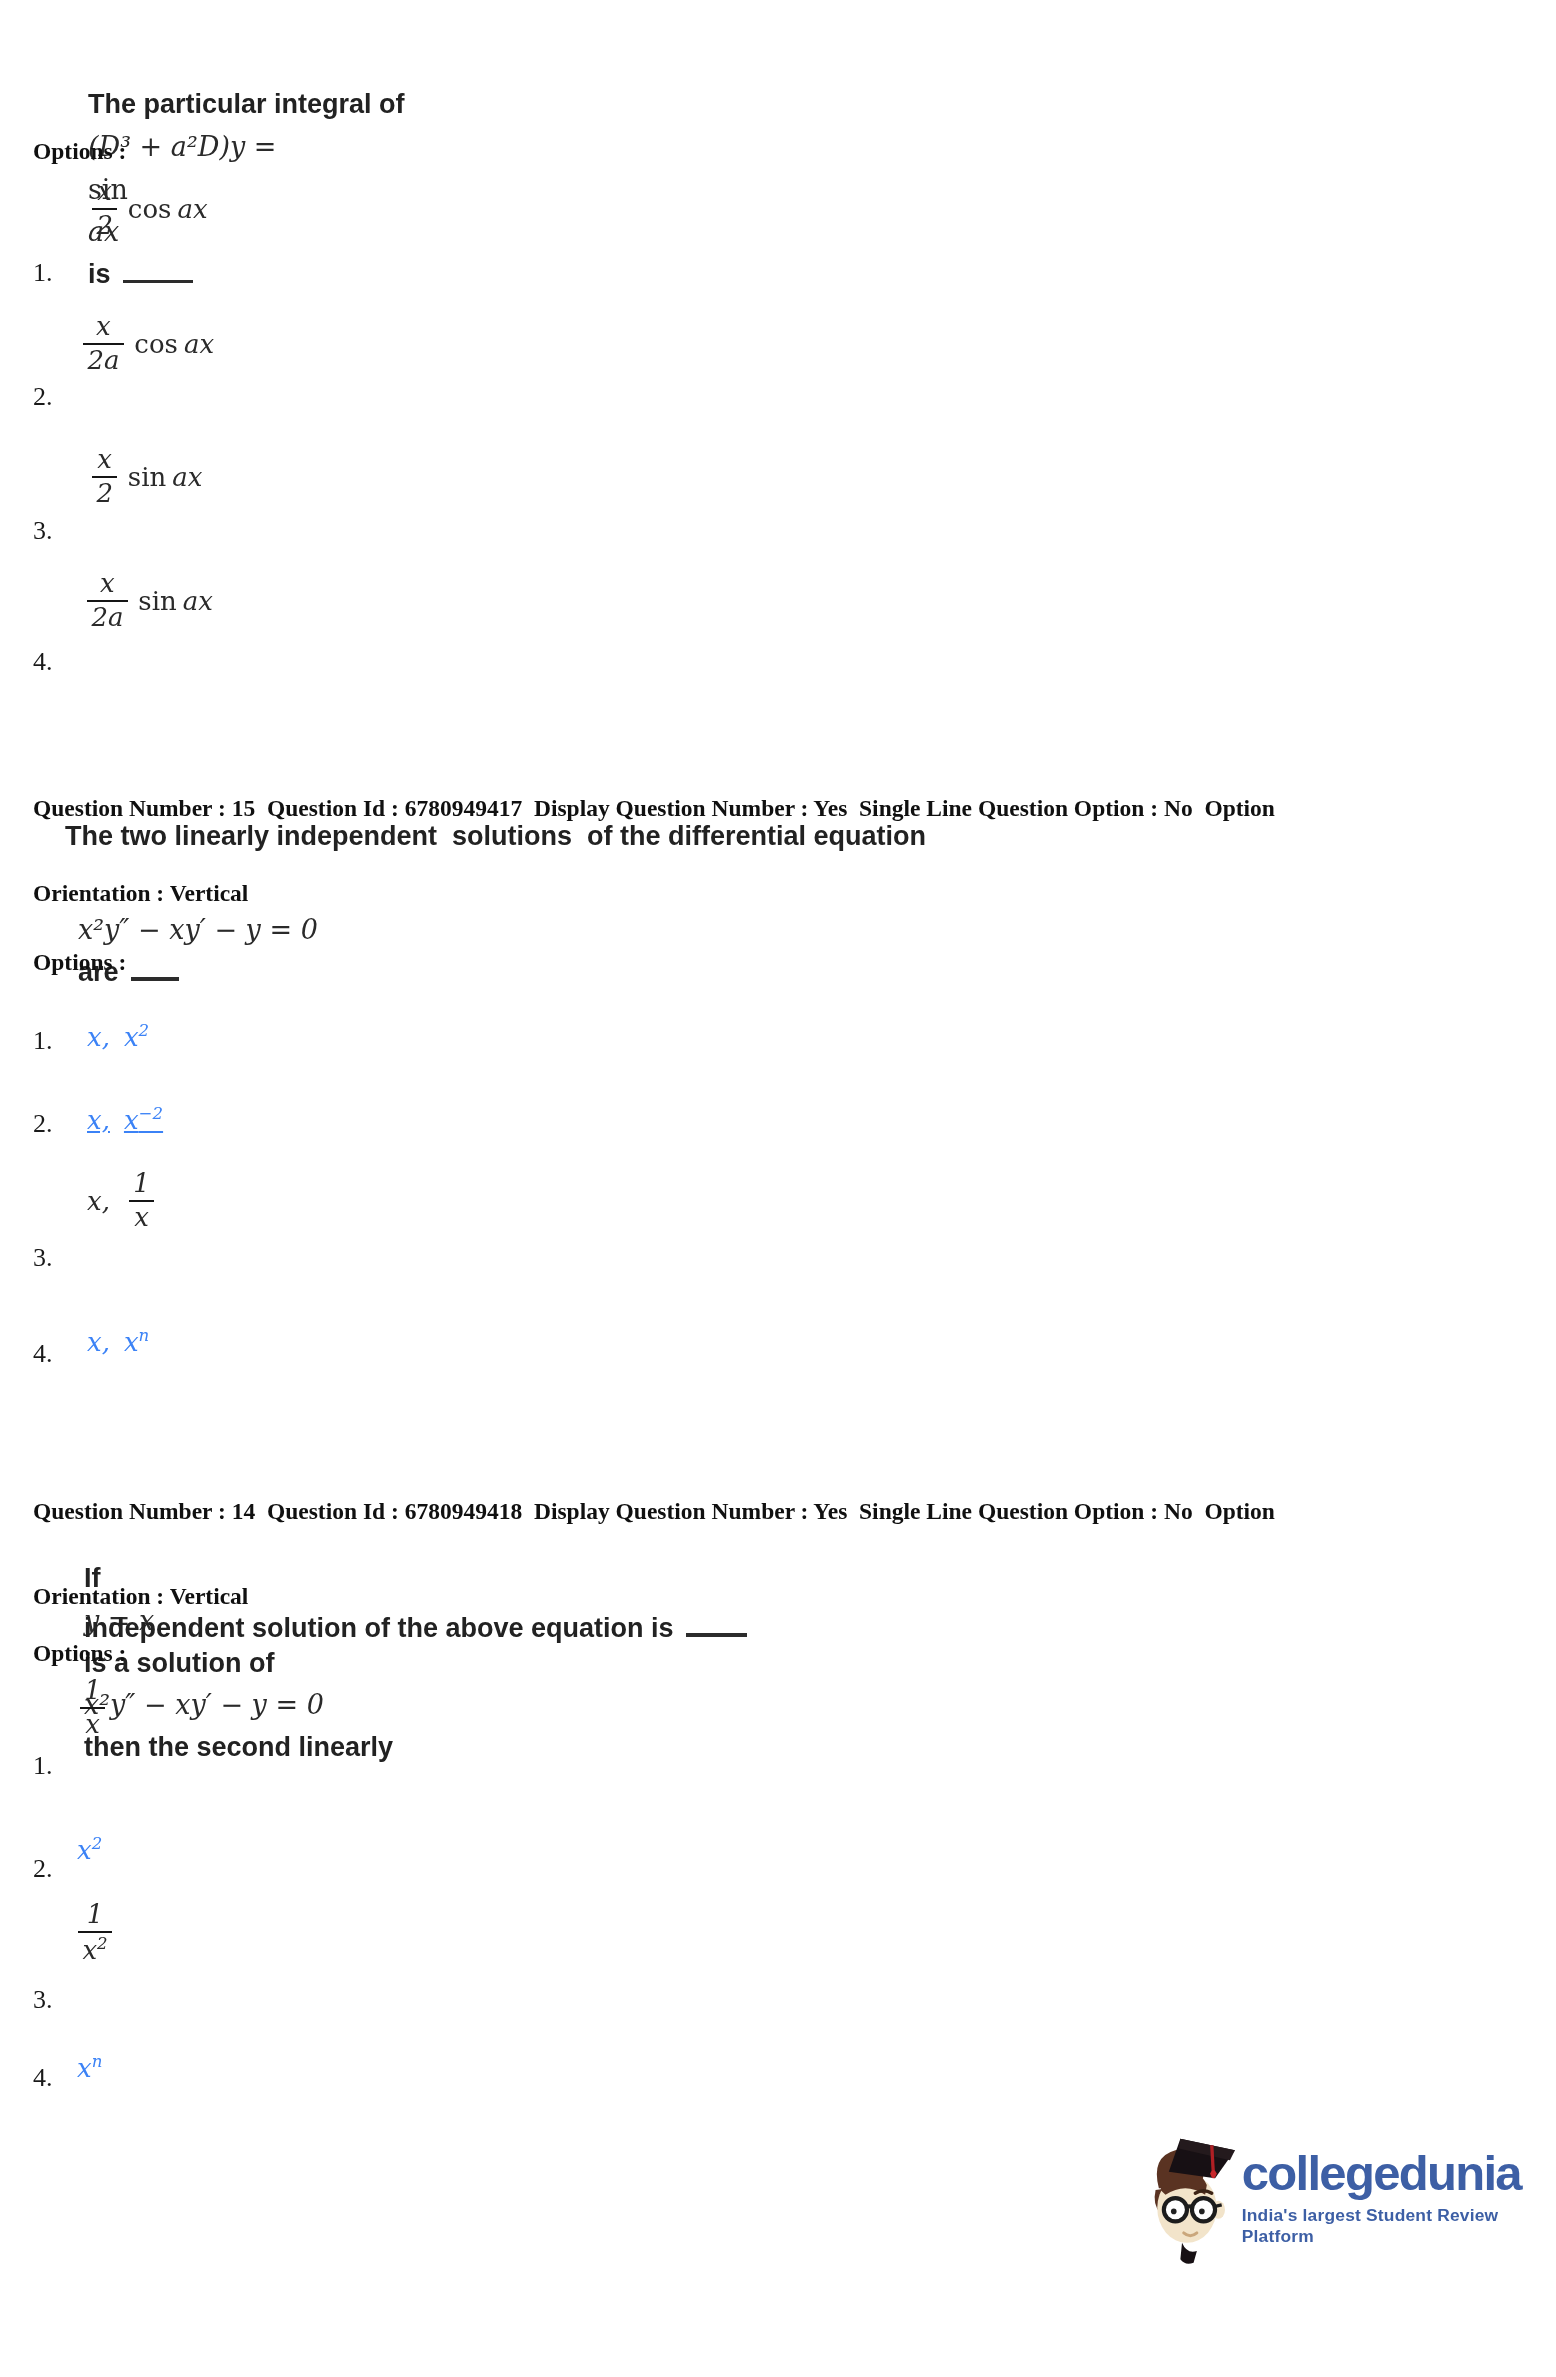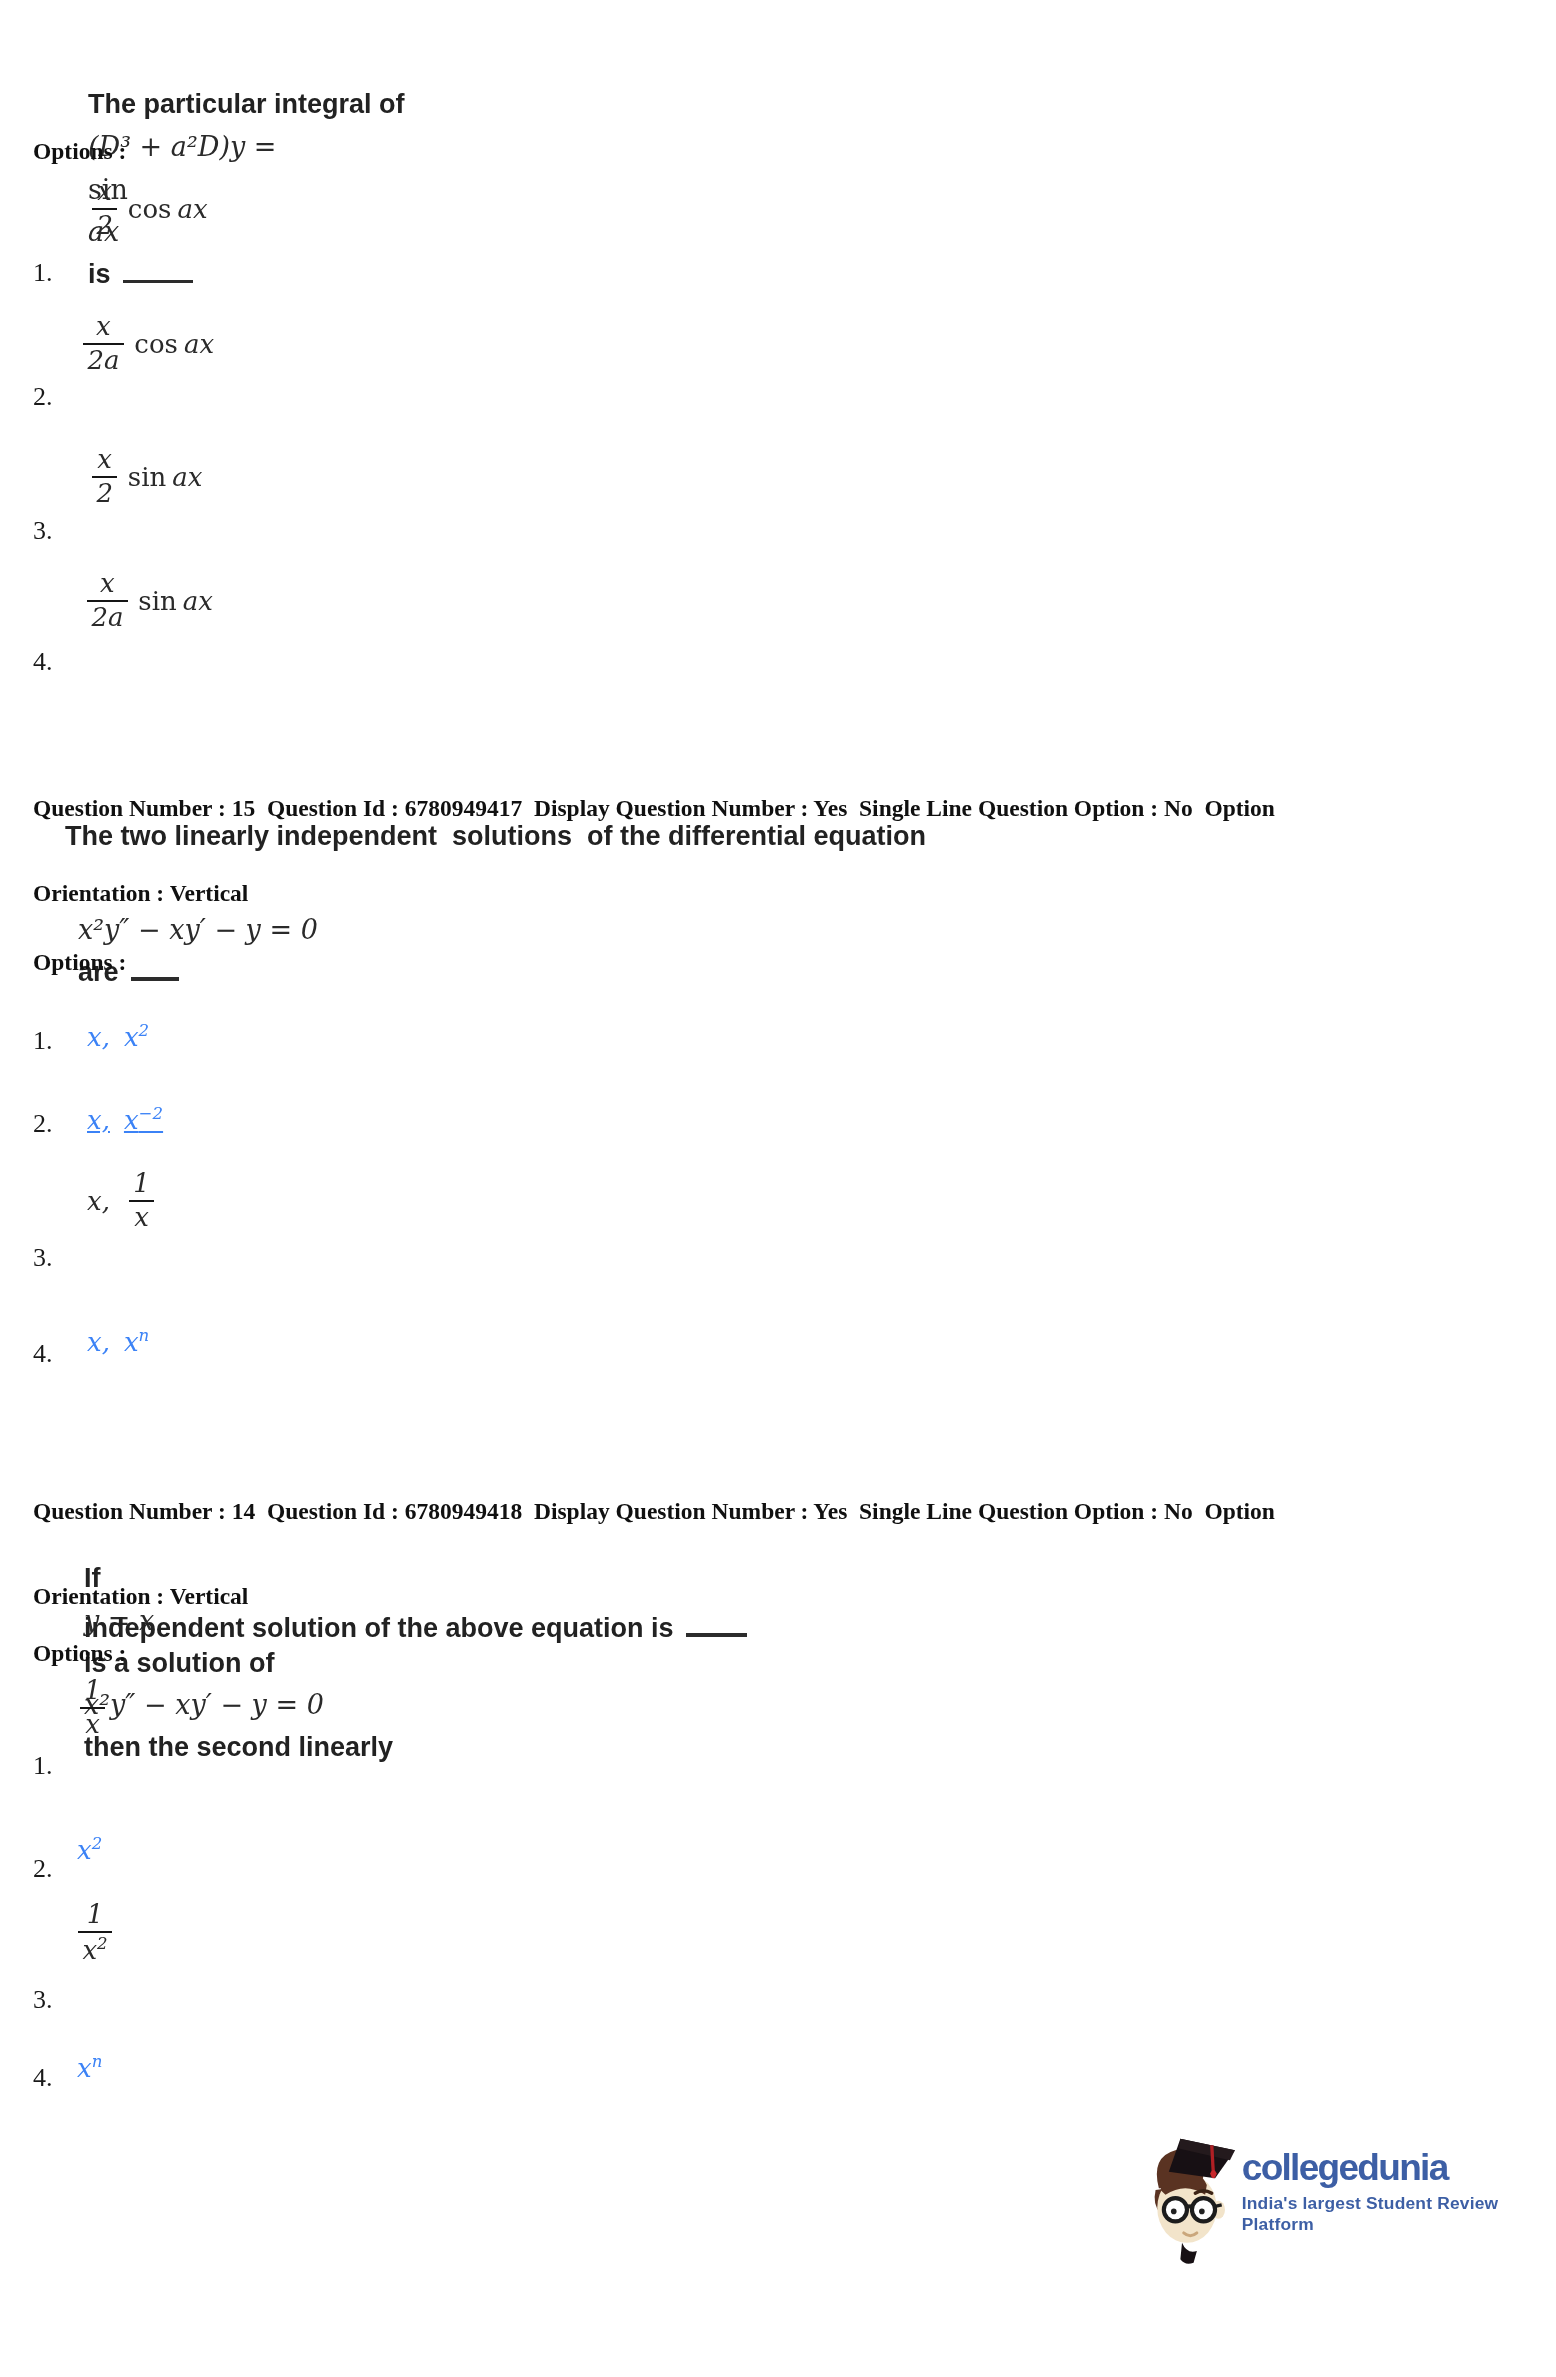--- a/index.html
+++ b/index.html
@@ -32,21 +32,21 @@
   .trail{margin-left:10.5px;font-size:26px;color:#2a2a2a;}
   .trail .fn{font-family:"DejaVu Serif",serif;}
   .trail .arg{font-family:"DejaVu Serif",serif;font-style:italic;margin-left:6.1px;}
   .mtext{position:absolute;font-family:"DejaVu Serif",serif;font-style:italic;font-size:26px;color:#3b82f6;margin-top:20px;}
   .mtext .pre{margin-right:14px;}
   sup.msup{font-size:16.6px;font-style:italic;font-family:"DejaVu Serif",serif;}
 
   
   .logo{position:absolute;left:1144px;top:2119px;display:flex;align-items:flex-start;cursor:pointer;}
   .logo-text{margin-left:5.2px;position:relative;padding-top:30px;}
-  .brand{font-family:"Liberation Sans",sans-serif;font-weight:700;font-size:37px;letter-spacing:-1.7px;
+  .brand{font-family:"Liberation Sans",sans-serif;font-weight:700;font-size:49px;letter-spacing:-1.7px;
          color:#3d5fa5;line-height:1;}
   .tagline{font-weight:700;font-size:17.4px;color:#3d5fa5;margin-top:7px;letter-spacing:0.2px;}
 </style>
 </head>
 <body>
 
 <div id="page">
 
   <div class="stem" style="left:58px;top:42px;">
     <span>The particular integral of</span>

